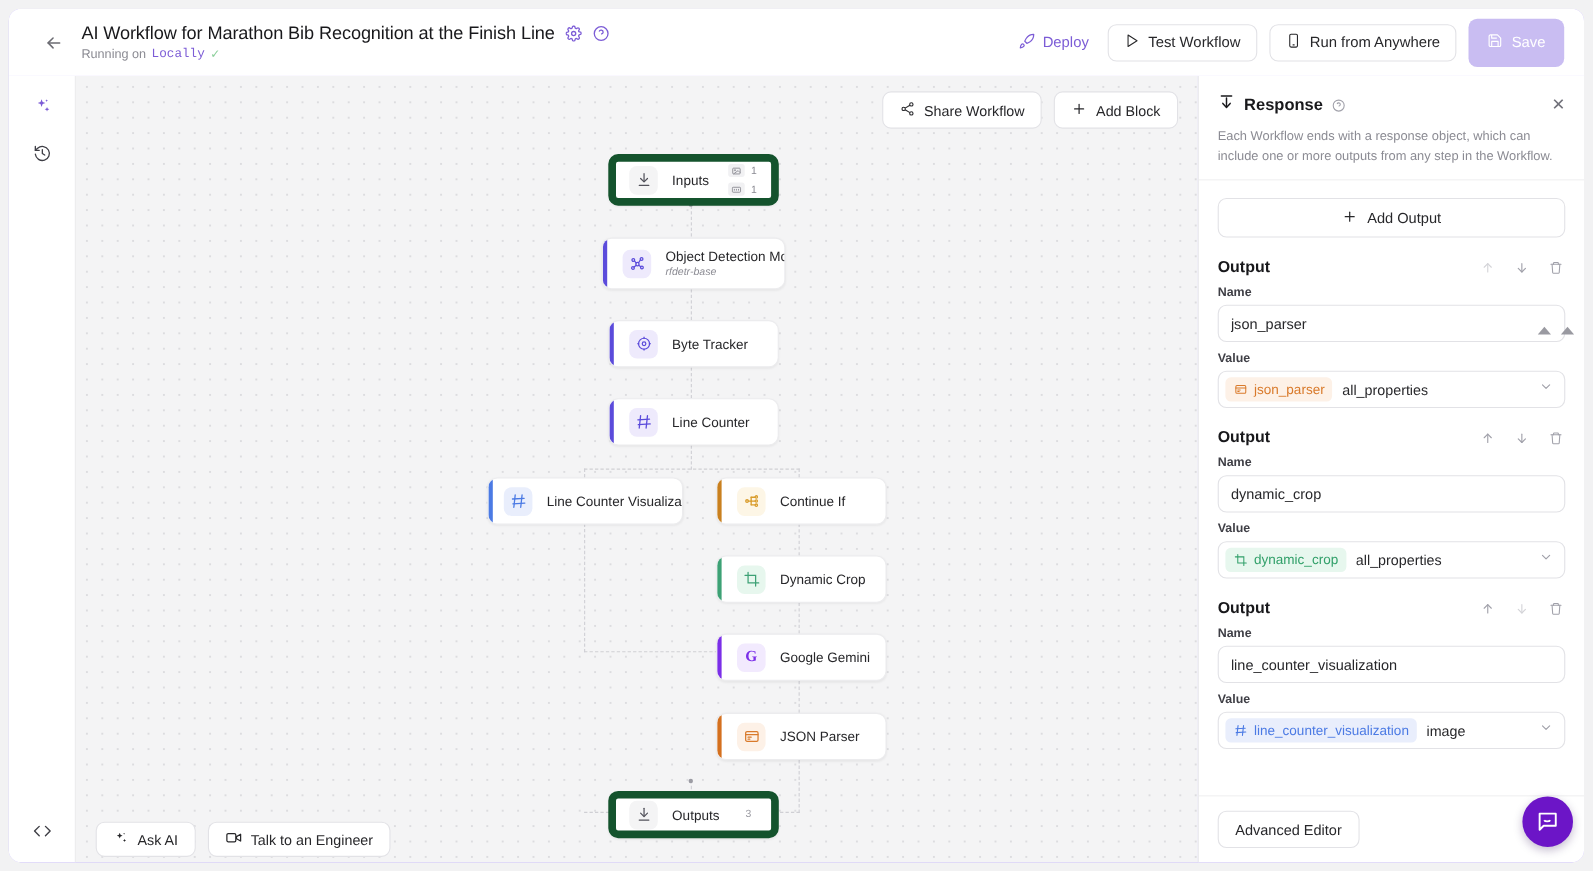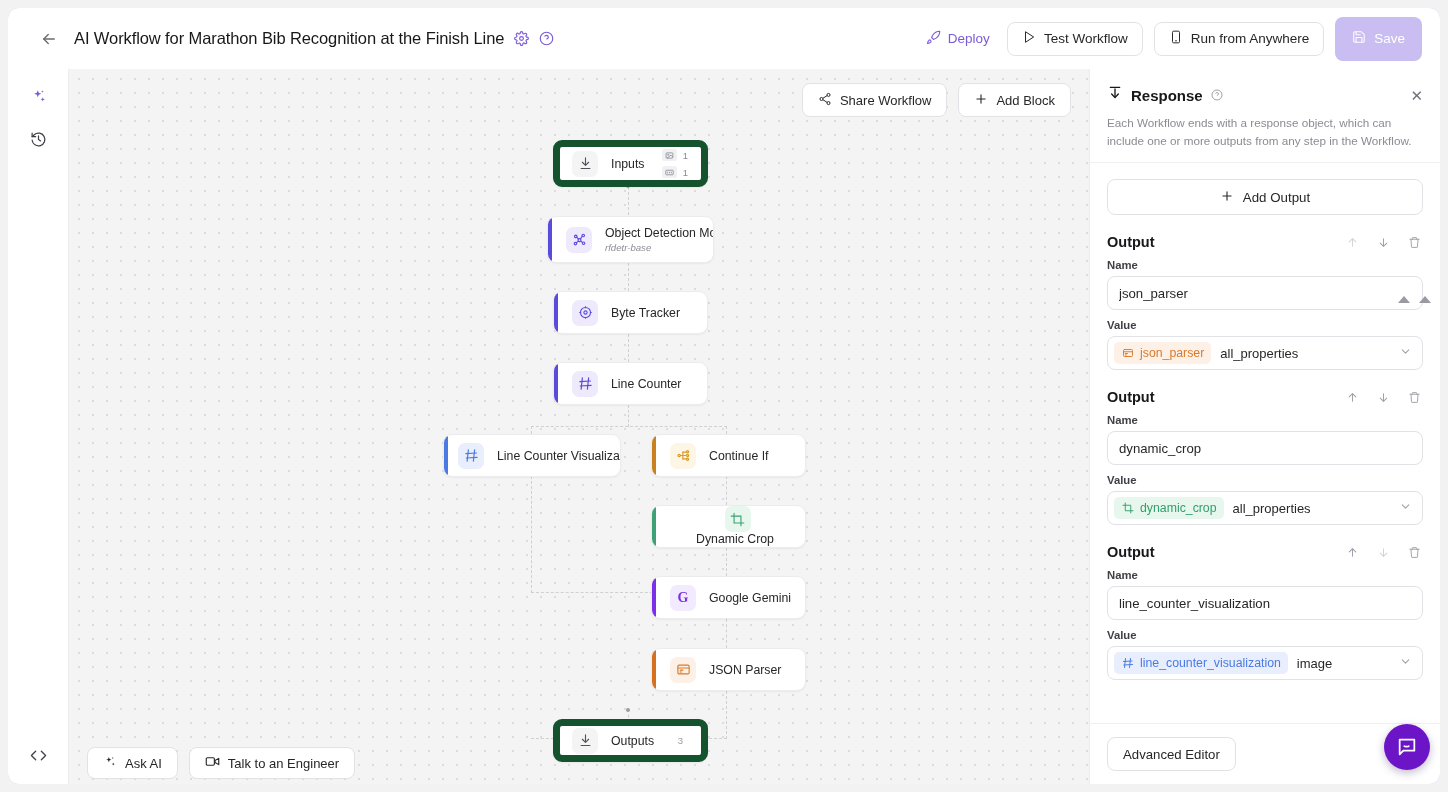--- a/index.html
+++ b/index.html
@@ -279,20 +279,25 @@
                 <path d="M19.4 15a1.65 1.65 0 0 0 .33 1.82l.06.06a2 2 0 1 1-2.83 2.83l-.06-.06a1.65 1.65 0 0 0-1.82-.33 1.65 1.65 0 0 0-1 1.51V21a2 2 0 1 1-4 0v-.09A1.65 1.65 0 0 0 9 19.4a1.65 1.65 0 0 0-1.82.33l-.06.06a2 2 0 1 1-2.83-2.83l.06-.06A1.65 1.65 0 0 0 4.6 15a1.65 1.65 0 0 0-1.51-1H3a2 2 0 1 1 0-4h.09A1.65 1.65 0 0 0 4.6 9a1.65 1.65 0 0 0-.33-1.82l-.06-.06a2 2 0 1 1 2.83-2.83l.06.06A1.65 1.65 0 0 0 9 4.6a1.65 1.65 0 0 0 1-1.51V3a2 2 0 1 1 4 0v.09a1.65 1.65 0 0 0 1 1.51 1.65 1.65 0 0 0 1.82-.33l.06-.06a2 2 0 1 1 2.83 2.83l-.06.06A1.65 1.65 0 0 0 19.4 9c.14.35.45.6.82.69H21a2 2 0 1 1 0 4h-.09a1.65 1.65 0 0 0-1.51 1z"></path>
               </svg>
         </span>
         <span class="hdr-icon">
           <svg width="15" height="15" viewBox="0 0 24 24" fill="none" stroke="currentColor" stroke-width="1.9">
                 <circle cx="12" cy="12" r="10"></circle>
                 <path d="M9.09 9a3 3 0 0 1 5.83 1c0 2-3 3-3 3"></path>
                 <line x1="12" y1="17" x2="12.01" y2="17"></line>
               </svg>
         </span>
+      </div>
+      <div class="subtitle-row">
+        <span class="subtitle-text">Running on</span>
+        <span class="subtitle-env">Locally</span>
+        <span class="check-mark">✓</span>
       </div>
     </div>
     <div class="hdr-spacer"></div>
     <div class="hdr-actions">
       <button class="deploy-btn">
         <span>
           <svg width="15" height="15" viewBox="0 0 24 24" fill="none" stroke="currentColor" stroke-width="1.8" stroke-linecap="round" stroke-linejoin="round">
                 <path d="M4.5 16.5c-1.5 1.26-2 5-2 5s3.74-.5 5-2c.71-.84.7-2.13-.09-2.91a2.18 2.18 0 0 0-2.91-.09z"></path>
                 <path d="M12 15l-3-3a22 22 0 0 1 2-3.95A12.88 12.88 0 0 1 22 2c0 2.72-.78 7.5-6 11a22.35 22.35 0 0 1-4 2z"></path>
               </svg>
@@ -493,21 +498,21 @@
                   <path d="M11 6.5h5.8"></path>
                   <path d="M11 12h5.8"></path>
                   <path d="M11 17.5h5.8"></path>
                 </svg>
           </div>
           <div class="ntext">
                 <span class="nlabel">Continue If</span>
               </div>
         </div>
 
-        <div class="node" style="left:582px; top:436px; width:155px; height:43px;flex-direction:column;">
+        <div class="node" style="left:582px; top:436px; width:155px; height:43px;">
           <div class="accent" style="background:#3da175;"></div>
           <div class="nicon" style="background:#e7f7ee;">
             <svg width="15" height="15" viewBox="0 0 24 24" fill="none" stroke="#3da175" stroke-width="1.8" stroke-linecap="round">
                   <path d="M6.5 2v15.5H22"></path>
                   <path d="M2 6.5h15.5V22"></path>
                 </svg>
           </div>
           <div class="ntext">
                 <span class="nlabel">Dynamic Crop</span>
               </div>

